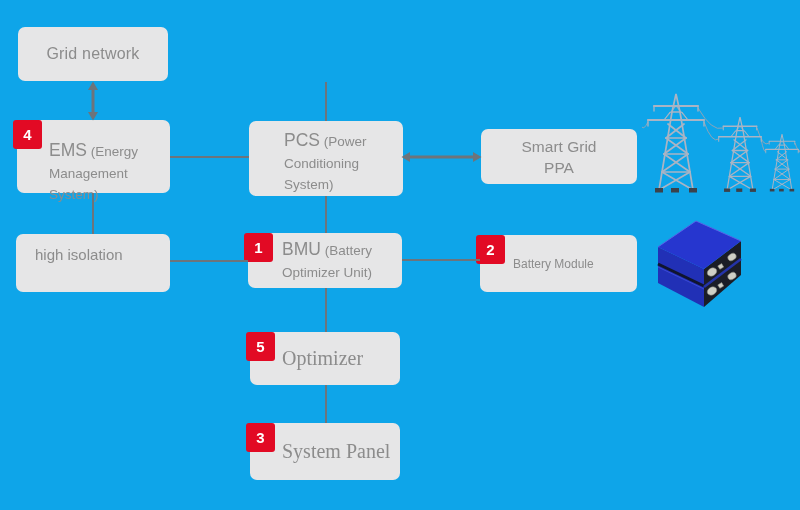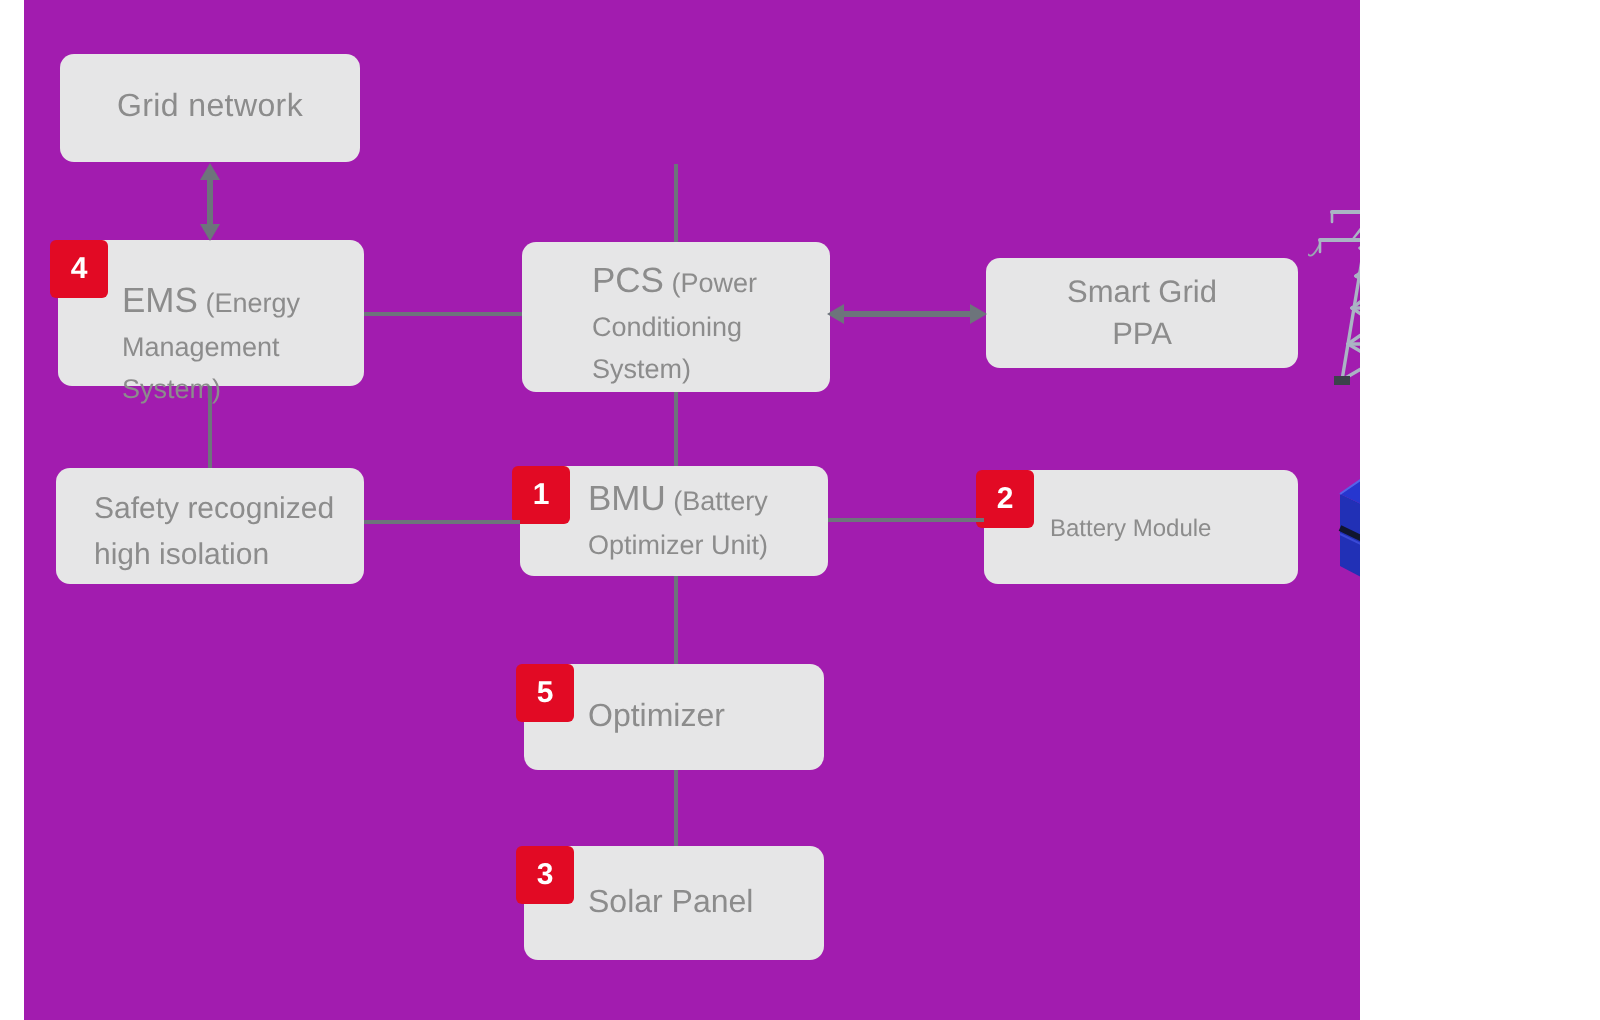--- a/index.html
+++ b/index.html
@@ -1,19 +1,18 @@
 <!DOCTYPE html>
 <html><head>
 <meta charset="utf-8">
 <style>
   html,body{margin:0;padding:0;background:#ffffff;}
   #canvas{
-    position:relative;width:668px;height:510px;background:#a21caf;overflow:hidden;
+    position:relative;width:800px;height:510px;background:#0ea5e9;overflow:hidden;
     font-family:"Liberation Sans","DejaVu Sans",sans-serif;
-    margin-left:12px;
   }
   .node{
     position:absolute;background:#e6e6e7;border-radius:7px;color:#8c8c8c;
     box-sizing:border-box;
   }
   .node.center{display:flex;align-items:center;justify-content:center;text-align:center;}
   .node .txt{margin:0;}
   .lbl16{font-size:16px;letter-spacing:.2px;}
   .abbr{font-size:17.5px;}
   .detail{font-size:13.5px;}
@@ -27,21 +26,21 @@
   .n-bmu   {left:248px;top:233px;width:154px;height:55px;}
   .n-batt  {left:480px;top:235px;width:157px;height:57px;display:flex;align-items:center;}
   .n-opt   {left:250px;top:332px;width:150px;height:53px;display:flex;align-items:center;}
   .n-solar {left:250px;top:423px;width:150px;height:57px;display:flex;align-items:center;}
   .n-ems .txt {padding:20px 6px 0 32px;line-height:21.5px;font-size:13.5px;}
   .n-pcs .txt {padding:9px 6px 0 35px;line-height:21.5px;font-size:13.5px;}
   .n-bmu .txt {padding:6px 4px 0 34px;line-height:21.5px;font-size:13.5px;}
   .n-ppa .txt {line-height:21px;font-size:15.5px;}
   .n-safety .txt{padding:9px 6px 0 19px;line-height:23px;font-size:15px;}
   .n-batt .txt{padding-left:33px;font-size:12px;}
-  .n-opt .txt, .n-solar .txt{padding-left:32px;font-size:16px;}
+  .n-opt .txt, .n-solar .txt{padding-left:32px;font-size:20px;font-family:Liberation Serif, serif;}
   
   .badge{
     position:absolute;left:-4px;top:0;width:29px;height:29px;border-radius:3px;
     background:#e20a24;color:#ffffff;font-size:15px;font-weight:600;
     display:flex;align-items:center;justify-content:center;
   }
   
   .line{position:absolute;background:#6d747b;}
   .l-wind-pcs  {left:325px;top:82px; width:2px; height:39px;}
   .l-ems-pcs   {left:170px;top:156px;width:79px; height:2px;}
@@ -79,21 +78,20 @@
         <span style="display:block">PPA</span>
       </p>
   </div>
 
   <div class="node n-pcs">
     <p class="txt"><span class="abbr">PCS</span> <span class="detail">(Power Conditioning System)</span></p>
   </div>
 
   <div class="node n-safety">
     <p class="txt">
-        <span style="display:block">Safety recognized</span>
         <span style="display:block">high isolation</span>
       </p>
   </div>
 
   <div class="node n-bmu">
     <span class="badge">1</span>
     <p class="txt"><span class="abbr">BMU</span> <span class="detail">(Battery Optimizer Unit)</span></p>
   </div>
 
   <div class="node n-batt">
@@ -101,21 +99,21 @@
     <p class="txt">Battery Module</p>
   </div>
 
   <div class="node n-opt">
     <span class="badge">5</span>
     <p class="txt">Optimizer</p>
   </div>
 
   <div class="node n-solar">
     <span class="badge">3</span>
-    <p class="txt">Solar Panel</p>
+    <p class="txt">System Panel</p>
   </div>
 
   <div class="line l-wind-pcs"></div>
   <div class="line l-ems-pcs"></div>
   <div class="line l-ems-safety"></div>
   <div class="line l-pcs-bmu"></div>
   <div class="line l-safety-bmu"></div>
   <div class="line l-bmu-batt"></div>
   <div class="line l-bmu-opt"></div>
   <div class="line l-opt-solar"></div>

